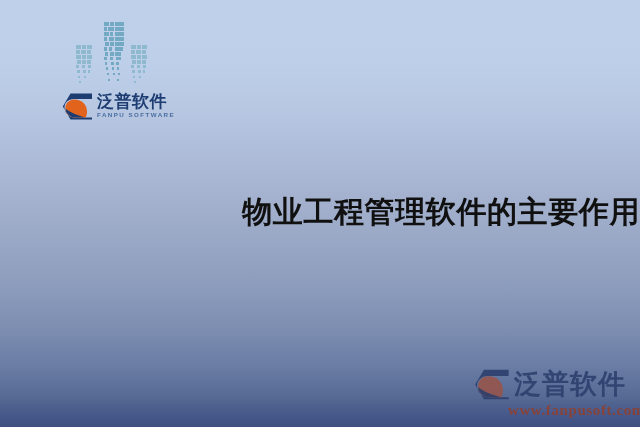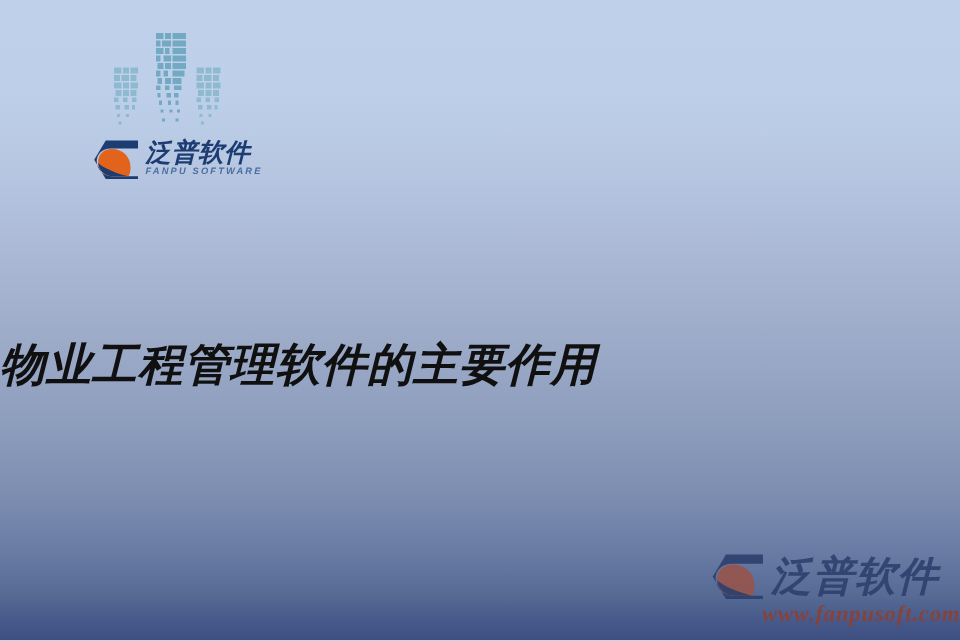--- a/index.html
+++ b/index.html
@@ -20,21 +20,20 @@
         #a2b0cd 48%,
         #97a6c4 58%,
         #8b9bbb 68%,
         #7b8cb0 78%,
         #6a7ca4 86%,
         #566a94 93%,
         #46598a 97%,
         #3d5080 100%);
     font-family: "Liberation Sans", "DejaVu Sans", sans-serif;
     user-select: none;
-    font-style: italic;
   }
 
   
   #brand-block {
     position: absolute;
     left: 62px;
     top: 18px;
     width: 120px;
     height: 112px;
   }
@@ -85,28 +84,27 @@
     white-space: nowrap;
     margin-top: 2px;
   }
 
   
   #title {
     position: absolute;
     left: 0;
     right: 0;
     top: 194px;
-    text-align: left;
+    text-align: right;
     font-size: 30px;
     font-weight: bold;
     color: #101010;
     letter-spacing: 0.6px;
     line-height: 1.2;
     white-space: nowrap;
-    margin-top: 32px;
   }
 
   
   #watermark {
     position: absolute;
     right: 6px;
     bottom: 6px;
     width: 170px;
     height: 52px;
   }

